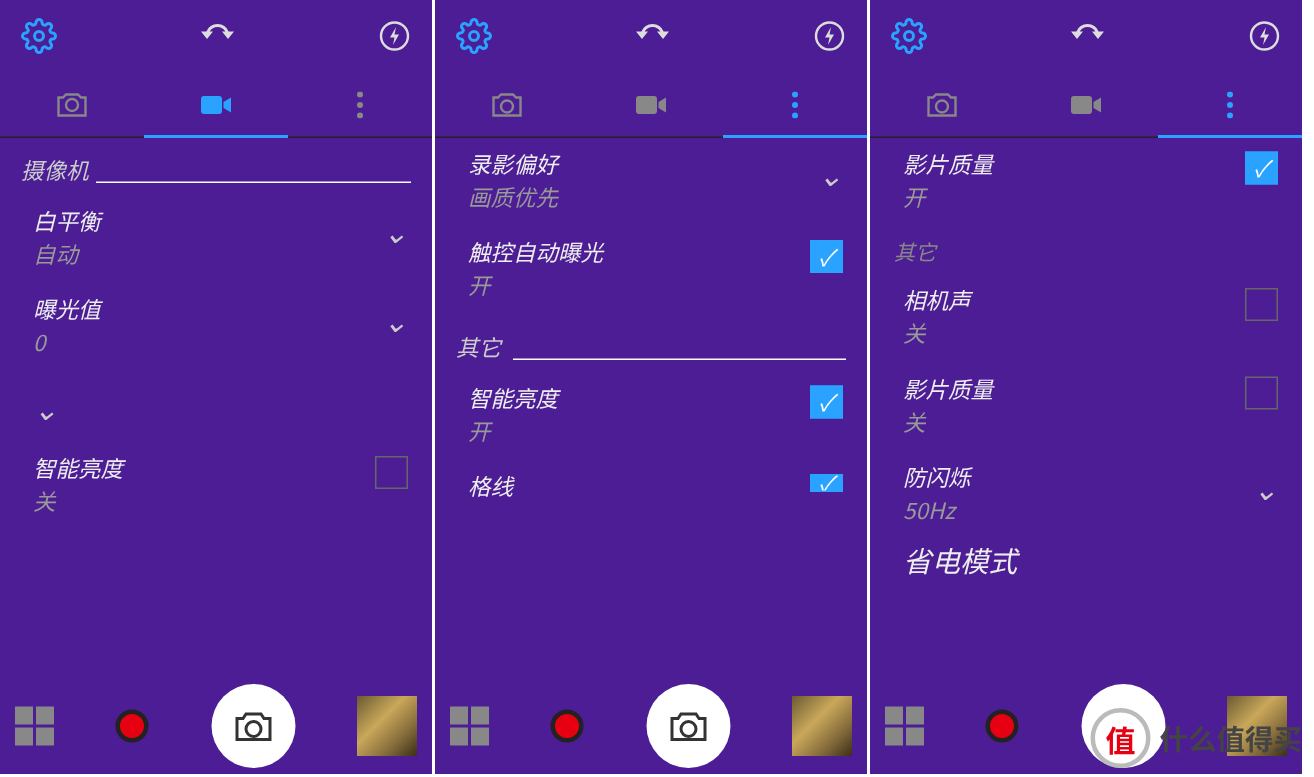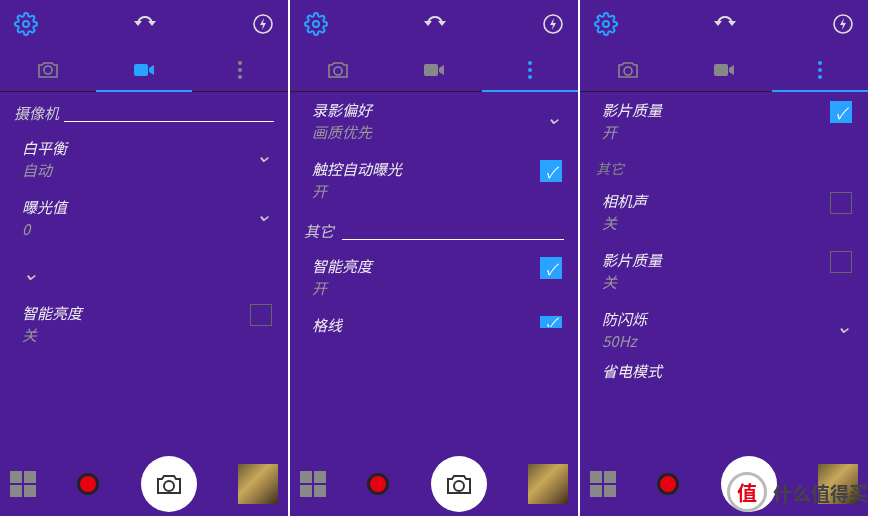--- a/index.html
+++ b/index.html
@@ -26,21 +26,21 @@
   .checkbox { width: 22px; height: 22px; border: 1px solid #666; display: flex; align-items: center; justify-content: center; }
   .checkbox.checked { background: #29a3ff; border-color: #29a3ff; color: #fff; font-size: 15px; }
   .bottombar { height: 64px; display: flex; align-items: center; justify-content: space-between; padding: 0 10px; }
   .grid-icon { display: grid; grid-template-columns: 12px 12px; grid-template-rows: 12px 12px; gap: 2px; }
   .grid-icon > span { background: #888; }
   .rec-dot { width: 22px; height: 22px; border-radius: 50%; background: #e60012; border: 3px solid #222; }
   .shutter { width: 56px; height: 56px; border-radius: 50%; background: #fff; display: flex; align-items: center; justify-content: center; color: #333; }
   .thumb { width: 40px; height: 40px; background: linear-gradient(135deg,#6a5a32,#c9a85a 40%,#8a6f3d 70%,#3a2f18); }
   .watermark { position: absolute; right: 8px; bottom: 6px; display: flex; align-items: center; gap: 6px; color: #444; font-weight: bold; font-size: 19px; }
   .watermark .badge { width: 40px; height: 40px; border-radius: 50%; background: #fff; border: 3px solid #bbb; display: flex; align-items: center; justify-content: center; color: #e60012; font-size: 20px; }
-  .cut { font-size: 15px; color: #eee; padding-left: 22px; }
+  .cut { font-size: 19px; color: #eee; padding-left: 22px; }
   svg { display: block; }
 </style>
 </head>
 <body>
 
 <div class="panel">
   <div class="topbar">
     <span class="icon">
       <svg width="24" height="24" viewBox="0 0 24 24" fill="none" stroke="#29a3ff" stroke-width="2">
           <circle cx="12" cy="12" r="3"></circle>

